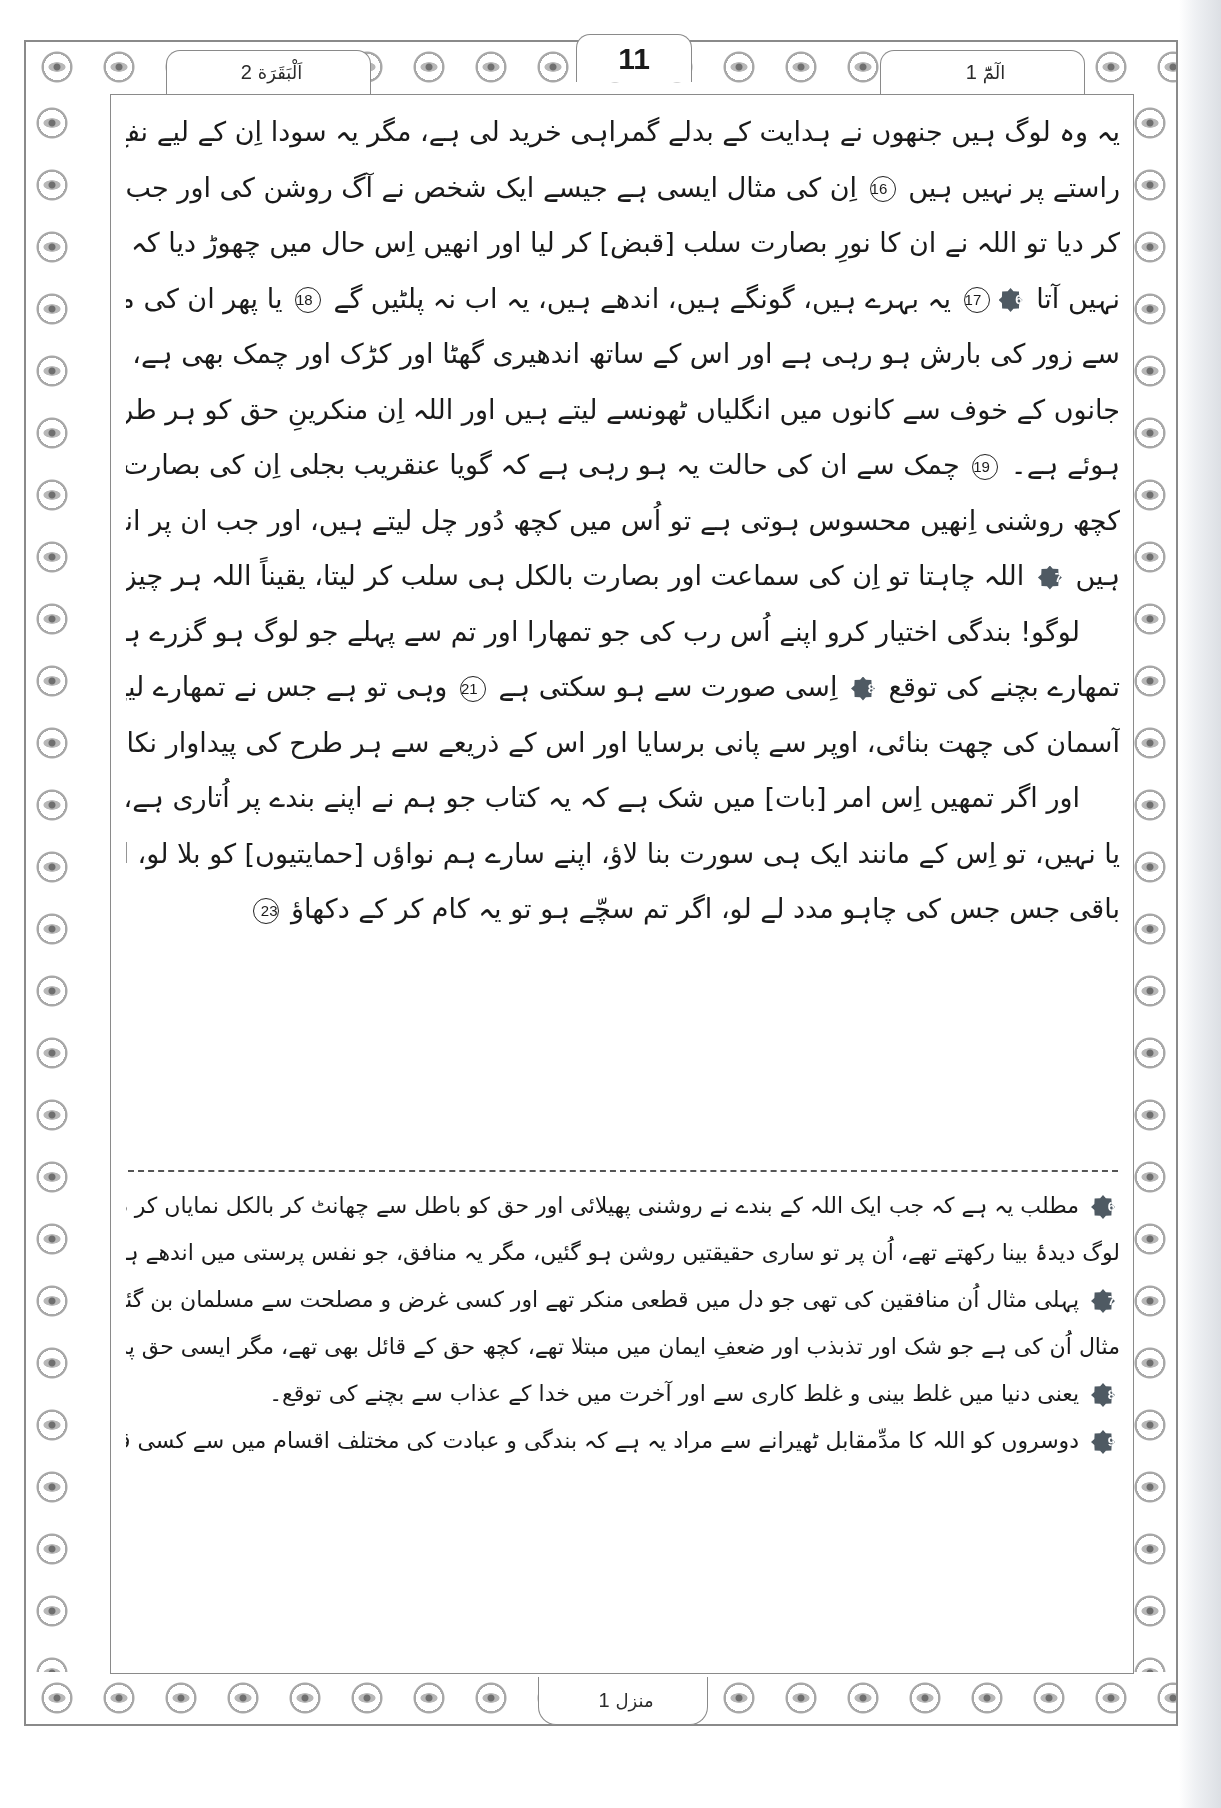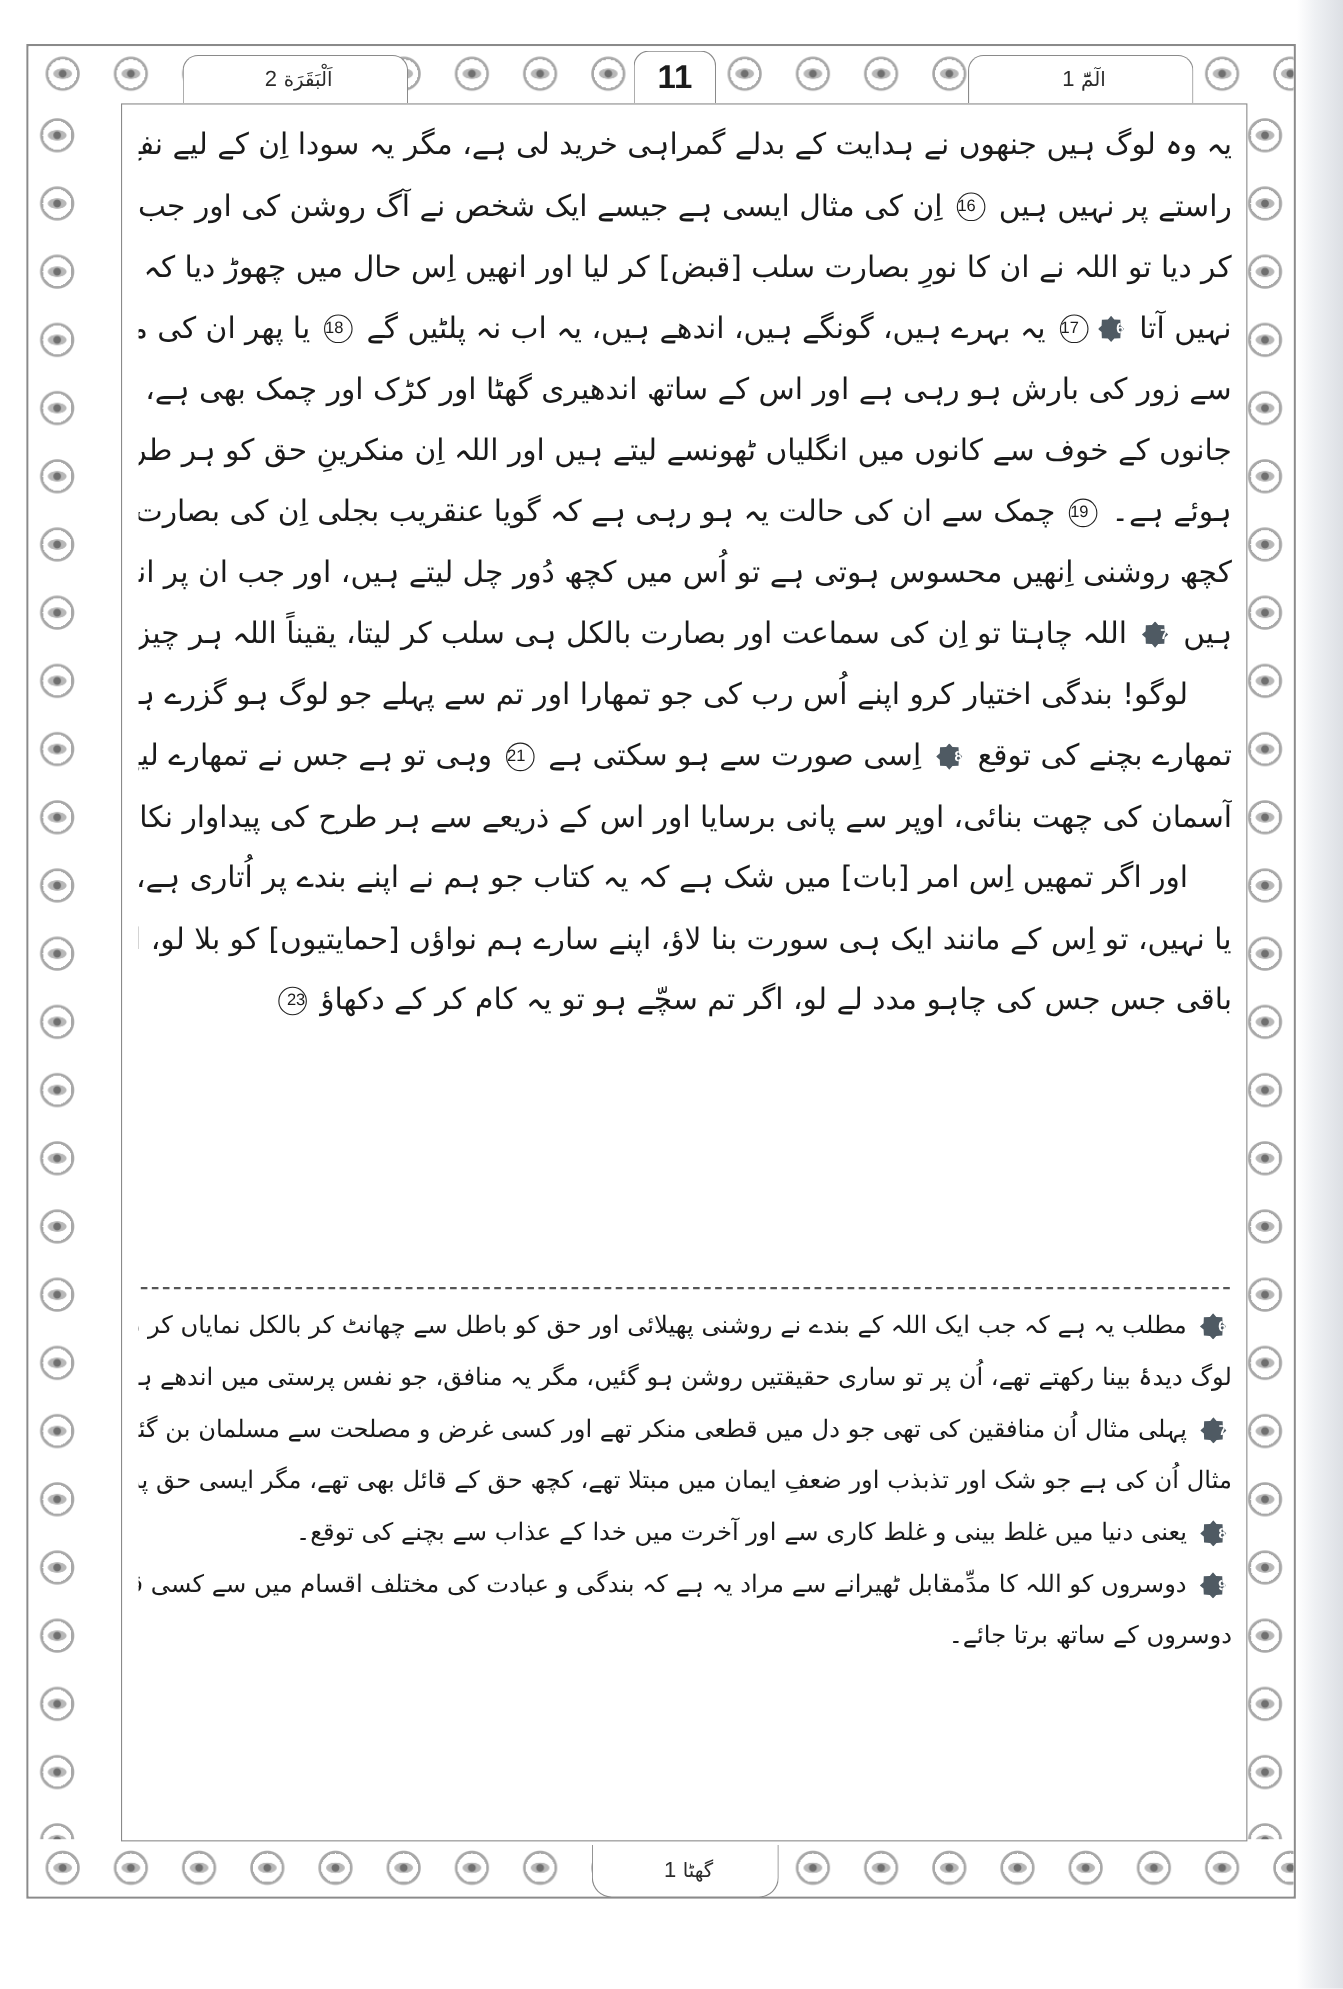--- a/index.html
+++ b/index.html
@@ -37,21 +37,21 @@
 
   
   .cartouche {
     position: absolute; background: #ffffff;
     border: 1.5px solid #8a8a8a; border-bottom: none;
     border-radius: 14px 14px 0 0;
     display: flex; align-items: center; justify-content: center;
     box-sizing: border-box;
   }
   .cart-left { left: 166px; top: 50px; width: 205px; height: 44px; }
-  .cart-center { left: 576px; top: 46px; width: 75px; height: 48px; }
+  .cart-center { left: 576px; top: 34px; width: 116px; height: 48px; }
   .cart-right { left: 880px; top: 50px; width: 205px; height: 44px; }
   .cart-bottom {
     left: 538px; top: 1677px; width: 170px; height: 48px;
     border: 1.5px solid #8a8a8a; border-top: none; border-radius: 0 0 18px 18px;
   }
   .page-number { font-family: "Liberation Sans", sans-serif; font-size: 30px; font-weight: bold; color: #1b1b1b; }
   .surah-name { direction: rtl; font-size: 18px; color: #2b2b2b; }
   .surah-num { font-family: "Liberation Sans", sans-serif; font-size: 20px; margin: 0 6px; color: #2b2b2b; }
 
   
@@ -144,19 +144,18 @@
 
 <div class="divider"></div>
 
 <div class="notes-area" id="notes">
     <div class="note-line"><span class="note-badge">6</span><span> مطلب یہ ہے کہ جب ایک اللہ کے بندے نے روشنی پھیلائی اور حق کو باطل سے چھانٹ کر بالکل نمایاں کر دیا، تو جو</span></div>
     <div class="note-line"><span> لوگ دیدۂ بینا رکھتے تھے، اُن پر تو ساری حقیقتیں روشن ہو گئیں، مگر یہ منافق، جو نفس پرستی میں اندھے ہو رہے تھے، اُن کو اس</span></div>
     <div class="note-line"><span class="note-badge">7</span><span> پہلی مثال اُن منافقین کی تھی جو دل میں قطعی منکر تھے اور کسی غرض و مصلحت سے مسلمان بن گئے تھے۔ اور یہ دوسری</span></div>
     <div class="note-line"><span> مثال اُن کی ہے جو شک اور تذبذب اور ضعفِ ایمان میں مبتلا تھے، کچھ حق کے قائل بھی تھے، مگر ایسی حق پرستی کے قائل نہ</span></div>
     <div class="note-line last"><span class="note-badge">8</span><span> یعنی دنیا میں غلط بینی و غلط کاری سے اور آخرت میں خدا کے عذاب سے بچنے کی توقع۔</span></div>
     <div class="note-line"><span class="note-badge">9</span><span> دوسروں کو اللہ کا مدِّمقابل ٹھیرانے سے مراد یہ ہے کہ بندگی و عبادت کی مختلف اقسام میں سے کسی قسم کا رویّہ خدا کے سوا</span></div>
-    <div class="note-line last"><span> دوسروں کے ساتھ برتا جائے۔</span></div>
   </div>
 
 <div class="cartouche cart-bottom">
   <span class="surah-num">1</span>
-  <span class="surah-name">گھٹا</span>
+  <span class="surah-name">منزل</span>
 </div>
 
 </body></html>

